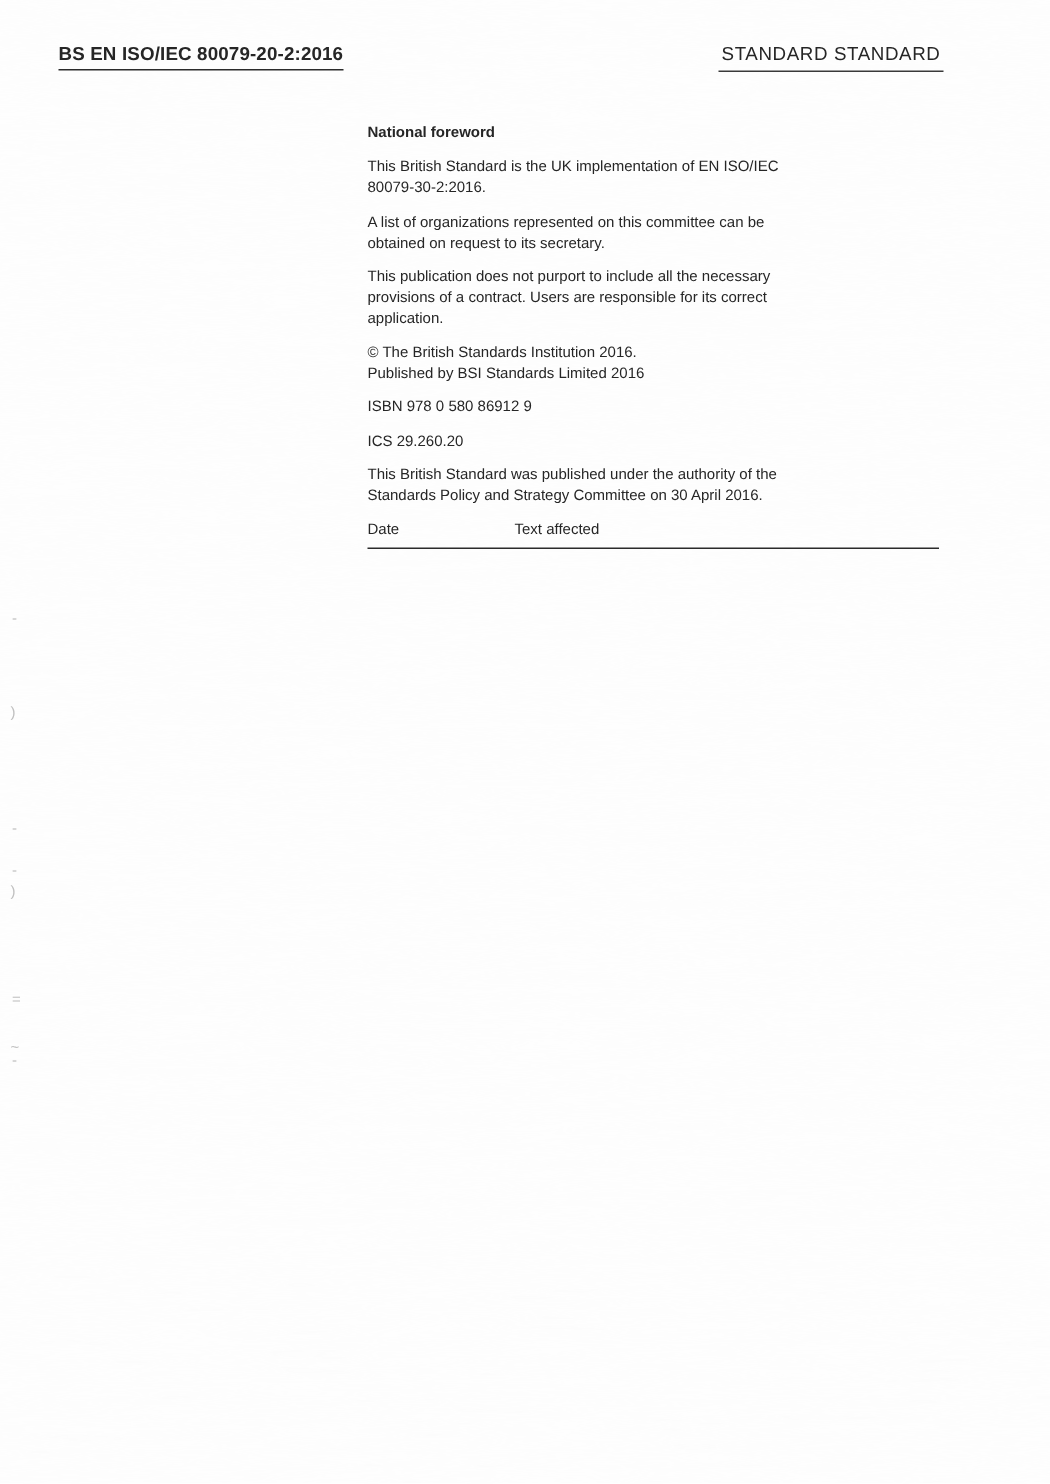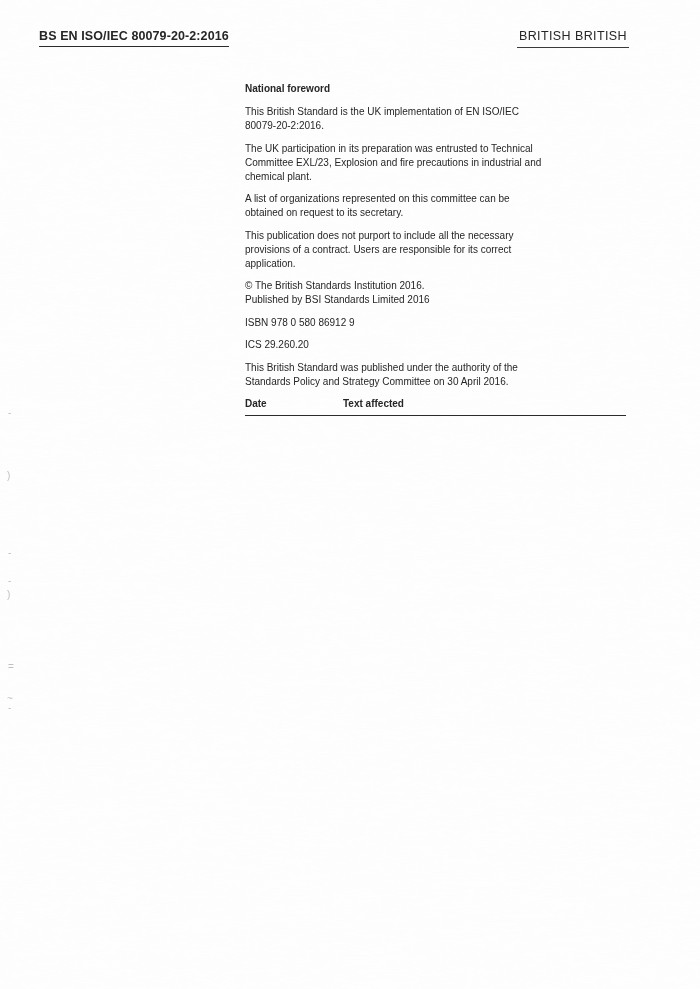--- a/index.html
+++ b/index.html
@@ -64,21 +64,20 @@
   }
   .amendments-heading {
     font-weight: bold;
     margin: 0 0 5px 0;
   }
   .amend-row {
     display: flex;
     padding-bottom: 4px;
     border-bottom: 1.6px solid #2b2b2b;
     white-space: pre;
-    font-weight: bold;
   }
   .col-date {
     display: inline-block;
     width: 98px;
   }
   
   .artifact {
     position: absolute;
     color: #c0c0c0;
     font-size: 10px;
@@ -96,32 +95,29 @@
       <feTurbulence type="fractalNoise" baseFrequency="0.012 0.16" numOctaves="3" seed="7"></feTurbulence>
       <feColorMatrix type="matrix" values="0 0 0 0 0.80
                 0 0 0 0 0.80
                 0 0 0 0 0.80
                 0 0 0 0.10 0"></feColorMatrix>
     </filter>
     <rect width="700" height="989" filter="url(#scanNoise)"></rect>
   </svg>
 
   <div class="header-left">BS EN ISO/IEC 80079-20-2:2016</div>
-  <div class="header-right">BRITISH BRITISH</div>
+  <div class="header-right">STANDARD STANDARD</div>
 
   <div class="content">
 
     <div class="foreword-heading">National foreword</div>
 
     <p>This British Standard is the UK implementation of EN ISO/IEC
-80079-20-2:2016.</p>
+80079-30-2:2016.</p>
 
-    <p>The UK participation in its preparation was entrusted to Technical
-Committee EXL/23, Explosion and fire precautions in industrial and
-chemical plant.</p>
 
     <p>A list of organizations represented on this committee can be
 obtained on request to its secretary.</p>
 
     <p>This publication does not purport to include all the necessary
 provisions of a contract. Users are responsible for its correct
 application.</p>
 
     <p>© The British Standards Institution 2016.
 Published by BSI Standards Limited 2016</p>

